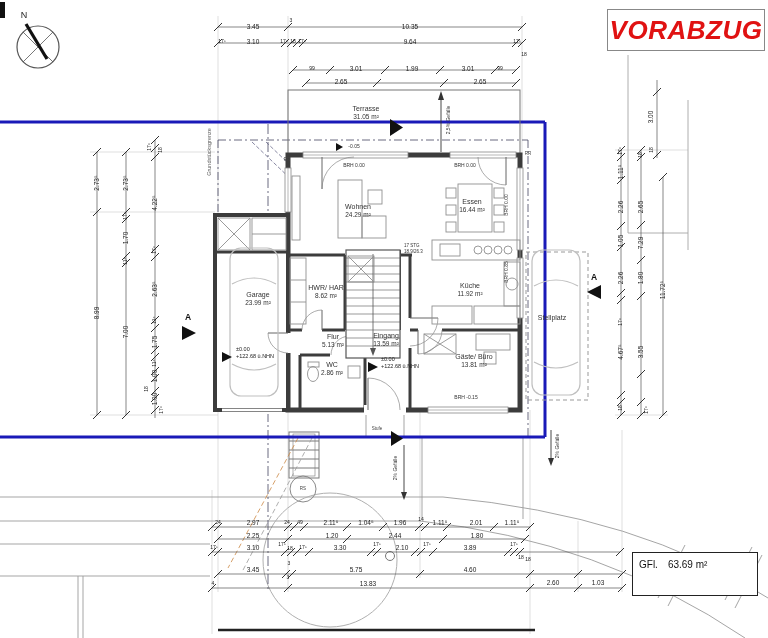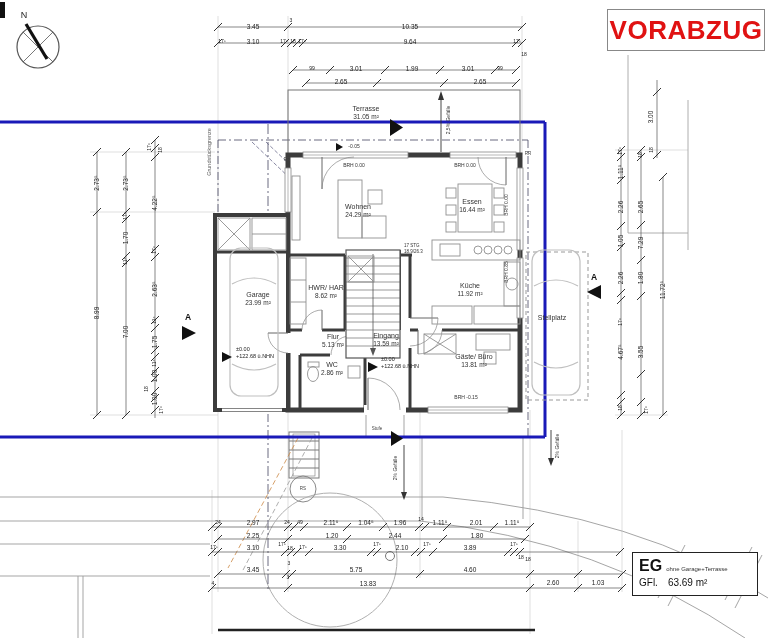--- a/index.html
+++ b/index.html
@@ -13,21 +13,21 @@
   .lbl.sm{font-size:5px;}
   .room-label{position:absolute;transform:translate(-50%,-50%);text-align:center;
     color:#333;white-space:nowrap;line-height:1.2;}
   .room-label .rname{display:block;font-size:7px;}
   .room-label .rarea{display:block;font-size:6.5px;}
   .tinytxt{font-size:5px;color:#333;}
   .micro{font-size:4.5px;color:#444;}
   .seclbl{font-size:8.5px;font-weight:bold;color:#111;}
   .boundary-label{font-size:5.5px;color:#666;}
   .vorabzug-box{position:absolute;left:607px;top:9px;width:156px;height:40px;
-    border:1px solid #888;display:flex;align-items:center;justify-content:center;}
+    border:1px solid #888;display:flex;align-items:center;justify-content:center;font-style:italic;}
   .vorabzug-box span{color:#e01212;font-weight:bold;font-size:26px;letter-spacing:.5px;}
   .eg-box{position:absolute;left:632px;top:552px;width:126px;height:44px;
     border:1.5px solid #222;background:#fff;padding:4px 6px;box-sizing:border-box;}
   .eg-row1{display:flex;align-items:baseline;gap:4px;}
   .eg-title{font-size:16px;font-weight:bold;color:#111;}
   .eg-note{font-size:6px;color:#333;}
   .eg-row2{display:flex;gap:10px;margin-top:2px;}
   .eg-gfl,.eg-val{font-size:10px;color:#111;}
   .lvl{position:absolute;font-size:5.5px;color:#222;line-height:1.3;white-space:nowrap;}
   .stairlbl{position:absolute;font-size:4.5px;color:#333;line-height:1.25;white-space:nowrap;}
@@ -315,24 +315,20 @@
     <path d="M214,578l8,-8M282,578l8,-8M288,578l8,-8M416,578l8,-8M526,578l8,-8M574,578l8,-8M618,578l8,-8"></path>
     <path d="M208,592l8,-8M284,592l8,-8M526,592l8,-8M574,592l8,-8M618,592l8,-8"></path>
   </g>
 </svg>
 
 <div class="vorabzug-box">
   <span>VORABZUG</span>
 </div>
 
 <div class="eg-box">
-  <div class="eg-row1">
-    <span class="eg-title">EG</span>
-    <span class="eg-note">ohne Garage+Terrasse</span>
-  </div>
   <div class="eg-row2">
     <span class="eg-gfl">GFl.</span>
     <span class="eg-val">63.69 m²</span>
   </div>
 </div>
 
 <div class="lbl" style="left:24px;top:16px;font-size:9px;">N</div>
 
 <div class="lbl rot boundary-label" style="left:210px;top:152px;">Grundstücksgrenze</div>
 

